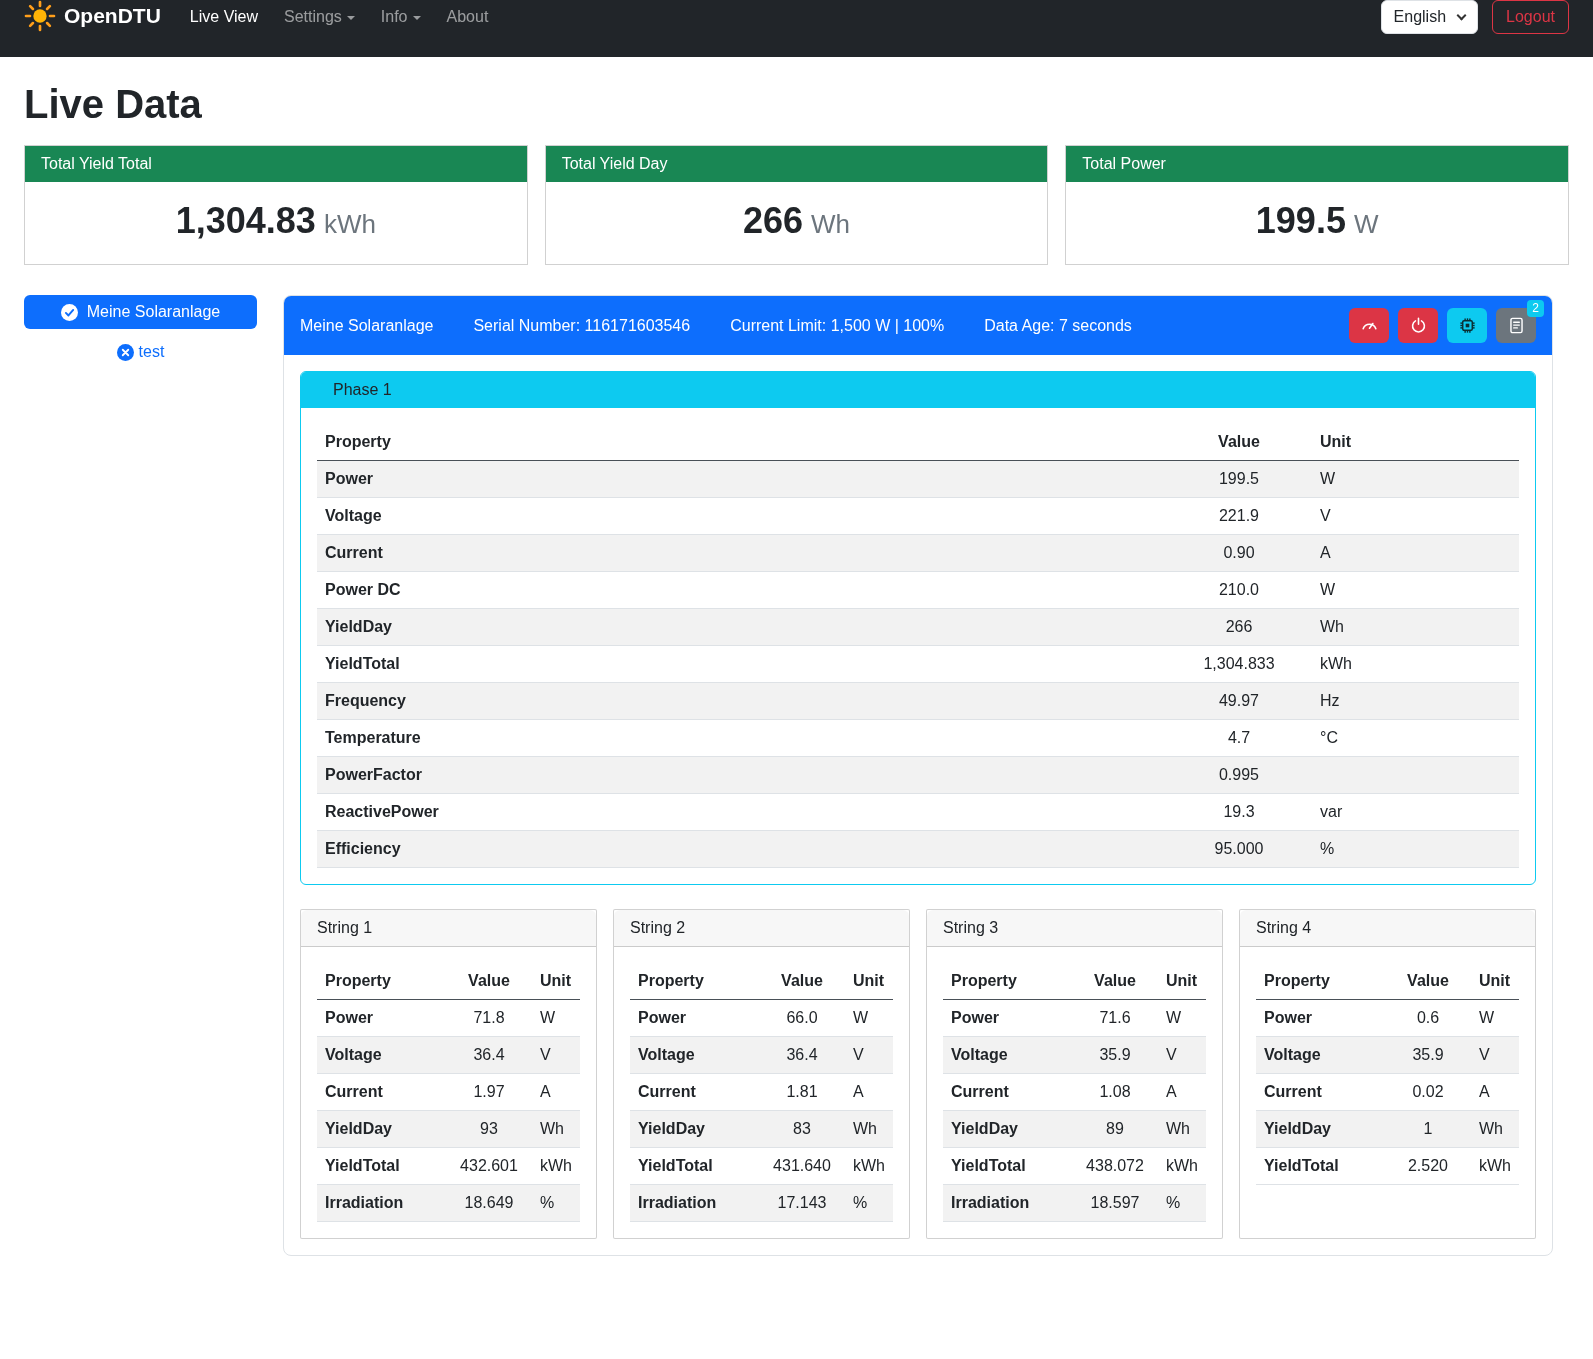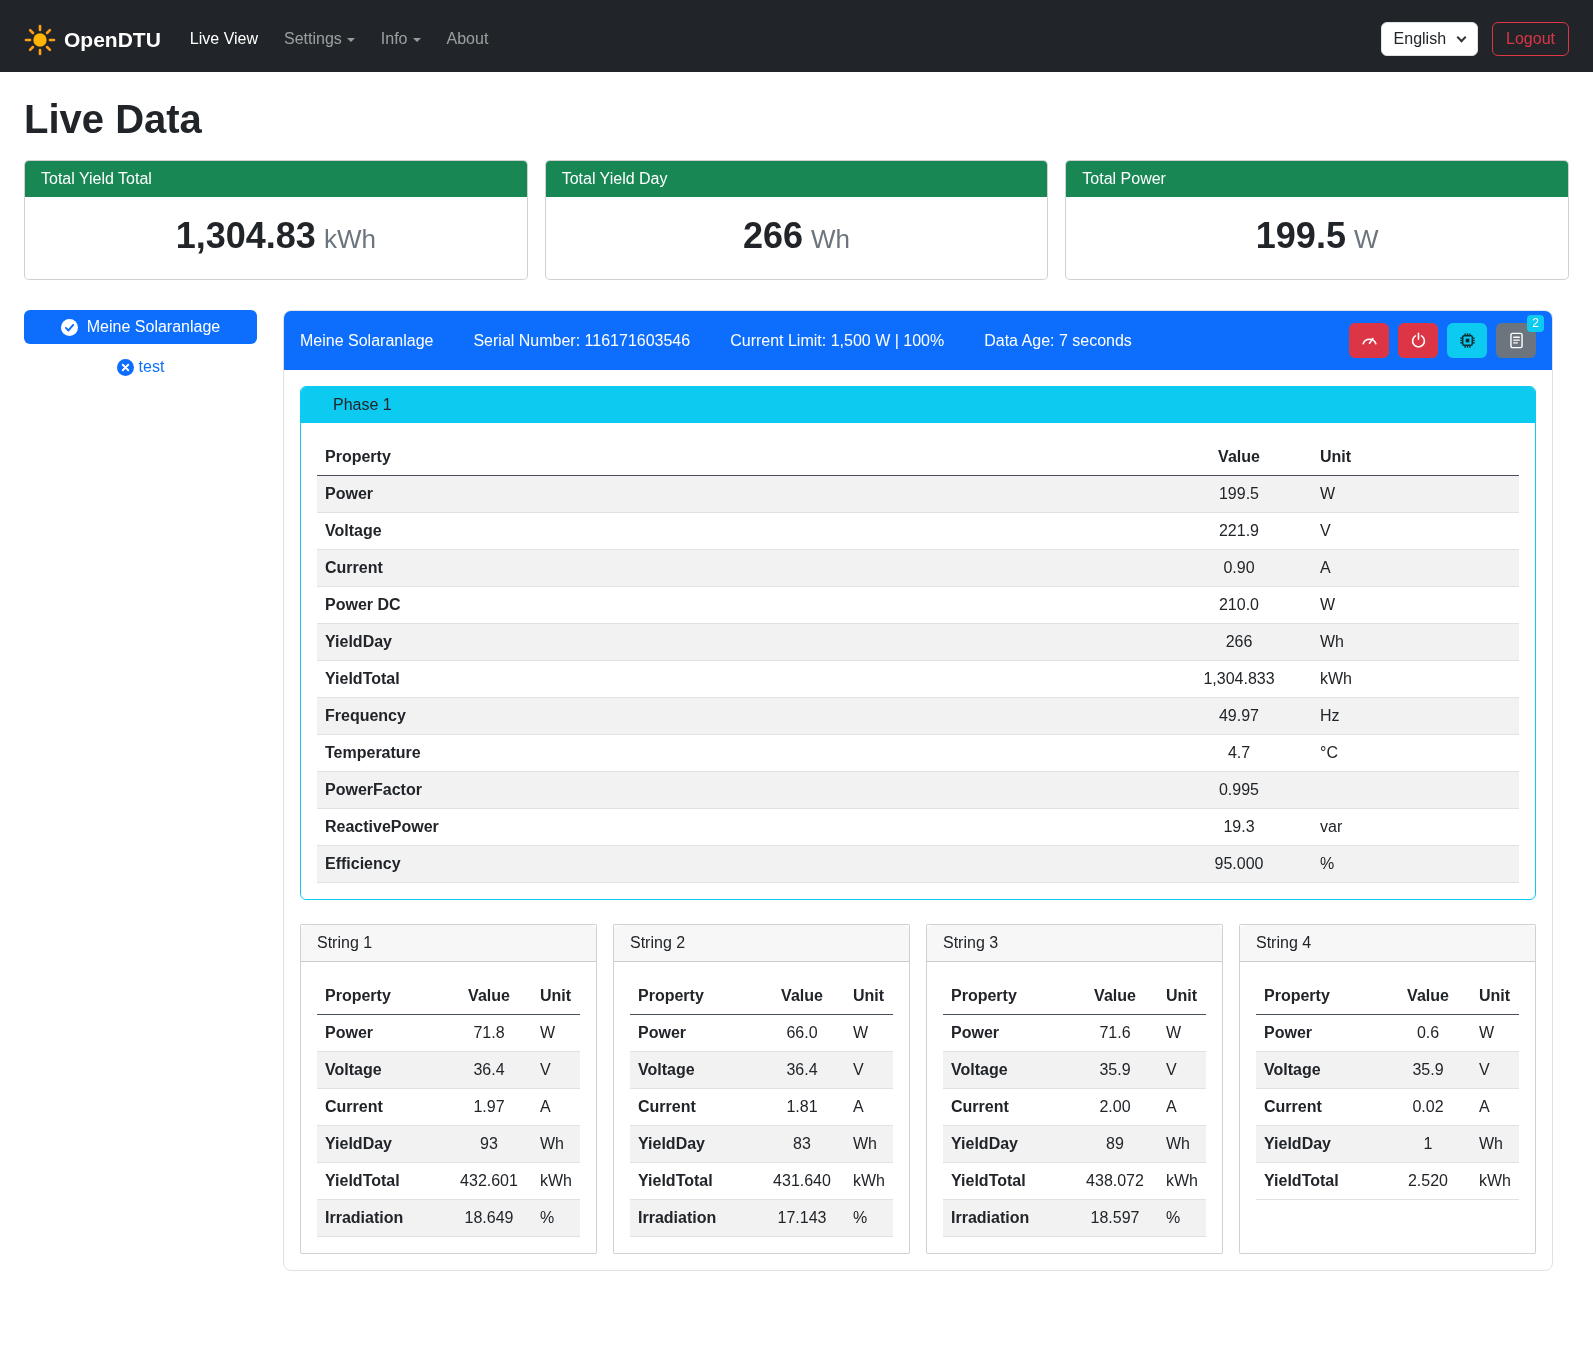--- a/index.html
+++ b/index.html
@@ -7,24 +7,24 @@
   body {
     font-family: "Liberation Sans", sans-serif;
     color:#212529;
     font-size:16px;
     width:1593px;
   }
 
   
   .navbar {
     background:#212529;
-    height:72px;
+    height:57px;
     display:flex;
-    align-items:flex-end;
-    padding:16px 24px;
+    align-items:flex-start;
+    padding:0 24px;
   }
   .brand { display:flex; align-items:center; gap:8px; color:#fff; font-size:21px; font-weight:600; cursor:pointer; }
   .nav-links { display:flex; align-items:center; margin-left:16px; }
   .nav-link {
     color:rgba(255,255,255,.55);
     padding:8px 13px;
     cursor:pointer;
     white-space:nowrap;
   }
   .nav-link.active { color:#fff; }
@@ -44,21 +44,21 @@
   .logout-btn {
     background:transparent; color:#dc3545; border:1px solid #dc3545; border-radius:6px;
     padding:7px 13px; font-size:16px; cursor:pointer; font-family:inherit;
   }
 
   
   .container { padding:0 24px; }
   h1.page-title { font-size:40px; font-weight:600; margin:25px 0 18px; }
 
   .summary-row { display:grid; grid-template-columns:repeat(3,1fr); gap:17px; margin-bottom:30px; }
-  .summary-card { border:1px solid rgba(0,0,0,.18); border-radius:5px; overflow:hidden; background:#fff; }
+  .summary-card { border:1px solid rgba(0,0,0,.18); border-radius:0; overflow:hidden; background:#fff; }
   .summary-card .card-head { background:#198754; color:#fff; padding:9px 16px; }
   .summary-card .card-body { padding:18px 16px 22px; text-align:center; }
   .big-value { font-size:36px; font-weight:700; color:#212529; }
   .big-unit { font-size:26px; font-weight:500; color:#6c757d; margin-left:8px; }
 
   
   .main-row { display:flex; gap:26px; align-items:flex-start; padding-bottom:28px; }
   .sidebar { width:233px; flex-shrink:0; }
   .inverter-btn {
     width:100%; background:#0d6efd; color:#fff; border:none; border-radius:6px;
@@ -445,21 +445,21 @@
                       <td class="col-value">71.6</td>
                       <td class="col-unit">W</td>
                     </tr>
                     <tr>
                       <td class="col-property">Voltage</td>
                       <td class="col-value">35.9</td>
                       <td class="col-unit">V</td>
                     </tr>
                     <tr>
                       <td class="col-property">Current</td>
-                      <td class="col-value">2.00</td>
+                      <td class="col-value">1.08</td>
                       <td class="col-unit">A</td>
                     </tr>
                     <tr>
                       <td class="col-property">YieldDay</td>
                       <td class="col-value">89</td>
                       <td class="col-unit">Wh</td>
                     </tr>
                     <tr>
                       <td class="col-property">YieldTotal</td>
                       <td class="col-value">438.072</td>

